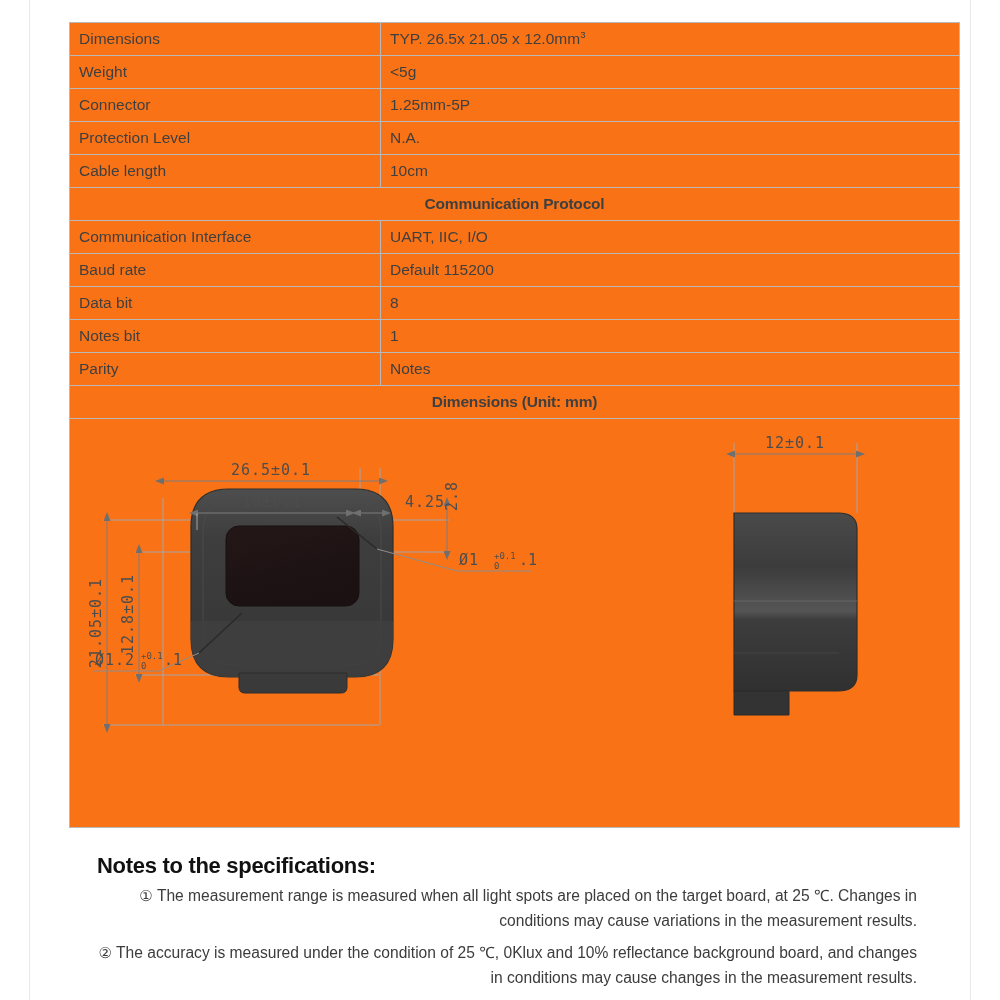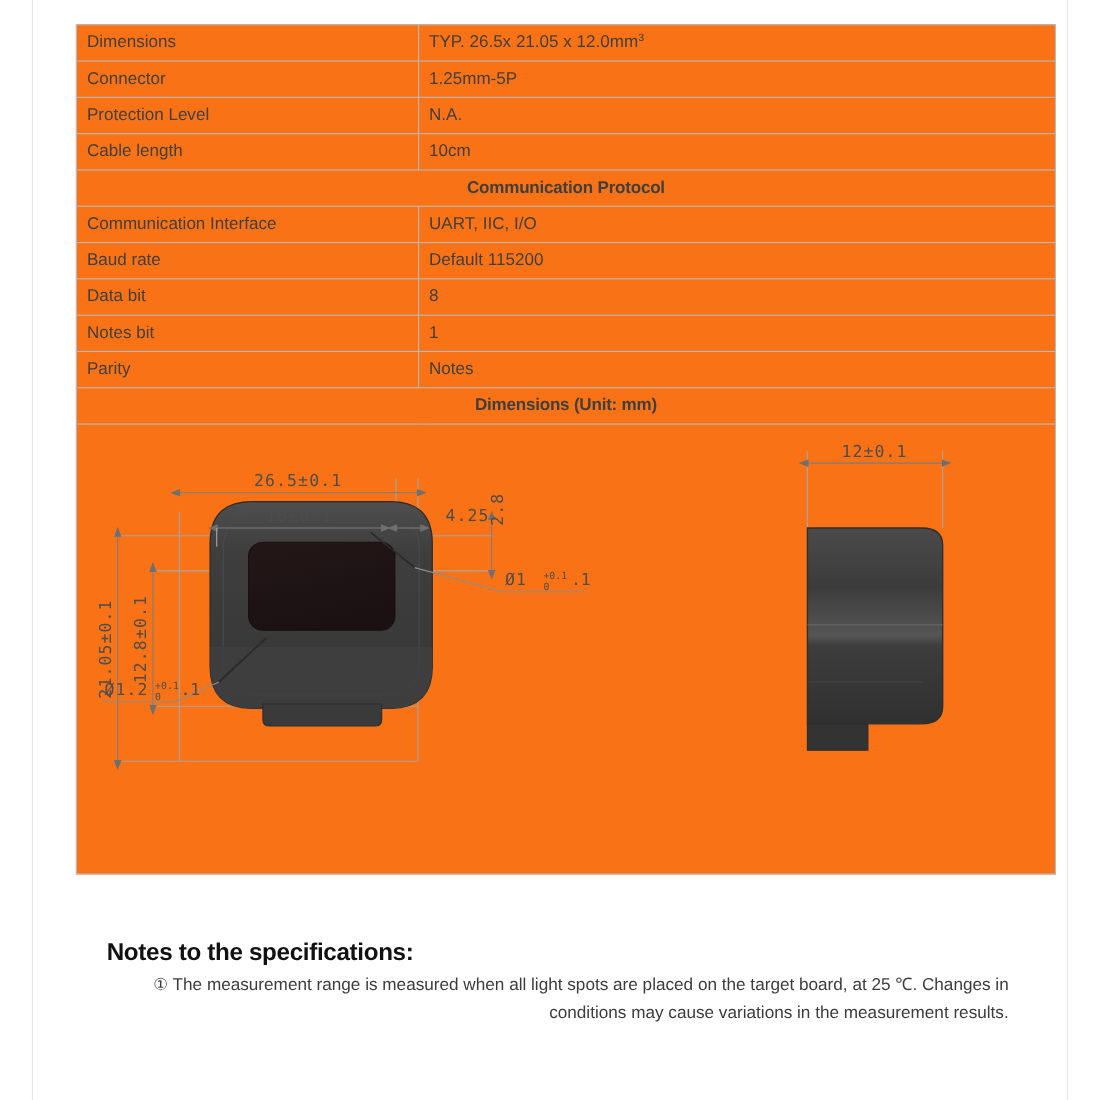--- a/index.html
+++ b/index.html
@@ -107,20 +107,24 @@
 
 <div class="sheet">
   <table class="spec">
     <tbody>
 
       <tr>
         <td class="key">Dimensions</td>
         <td class="val"><span>TYP. 26.5x 21.05 x 12.0mm</span><sup>3</sup></td>
       </tr>
 
+      <tr>
+        <td class="key">Weight</td>
+        <td class="val">&lt;5g</td>
+      </tr>
 
       <tr>
         <td class="key">Connector</td>
         <td class="val">1.25mm-5P</td>
       </tr>
 
       <tr>
         <td class="key">Protection Level</td>
         <td class="val">N.A.</td>
       </tr>
@@ -284,13 +288,17 @@
     </tbody>
   </table>
 </div>
 
 <div class="notes">
   <div class="notes-title">Notes to the specifications:</div>
   <p class="note-p">
     <span class="note-num">①</span>
     <span>The measurement range is measured when all light spots are placed on the target board, at 25 ℃. Changes in conditions may cause variations in the measurement results.</span>
   </p>
+  <p class="note-p">
+    <span class="note-num">②</span>
+    <span>The accuracy is measured under the condition of 25 ℃, 0Klux and 10% reflectance background board, and changes in conditions may cause changes in the measurement results.</span>
+  </p>
 </div>
 
 </body></html>

